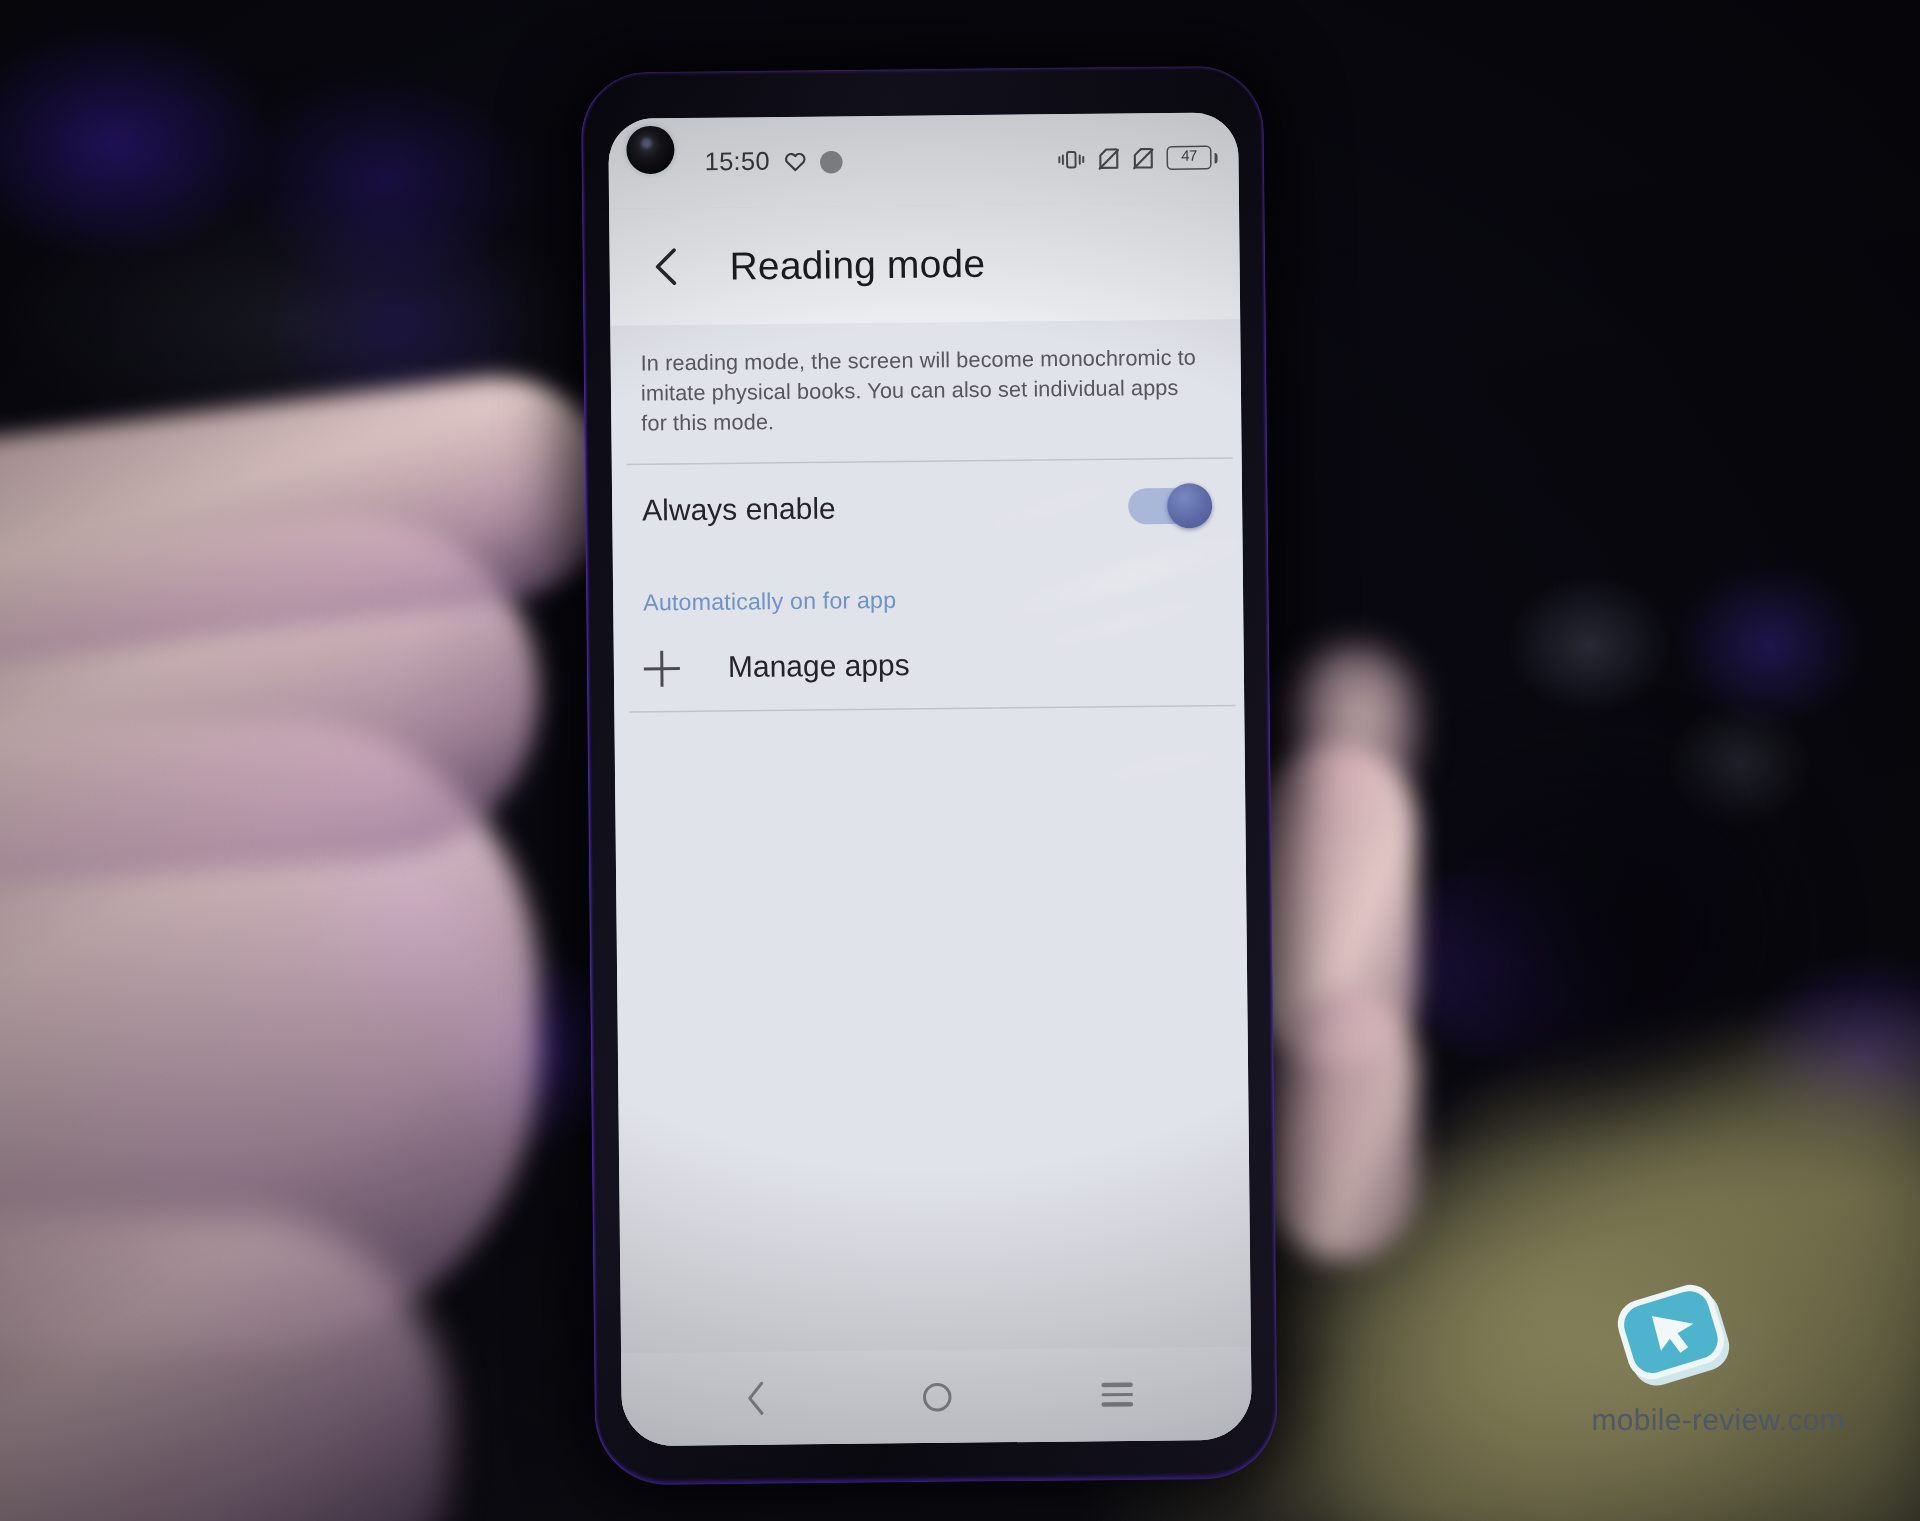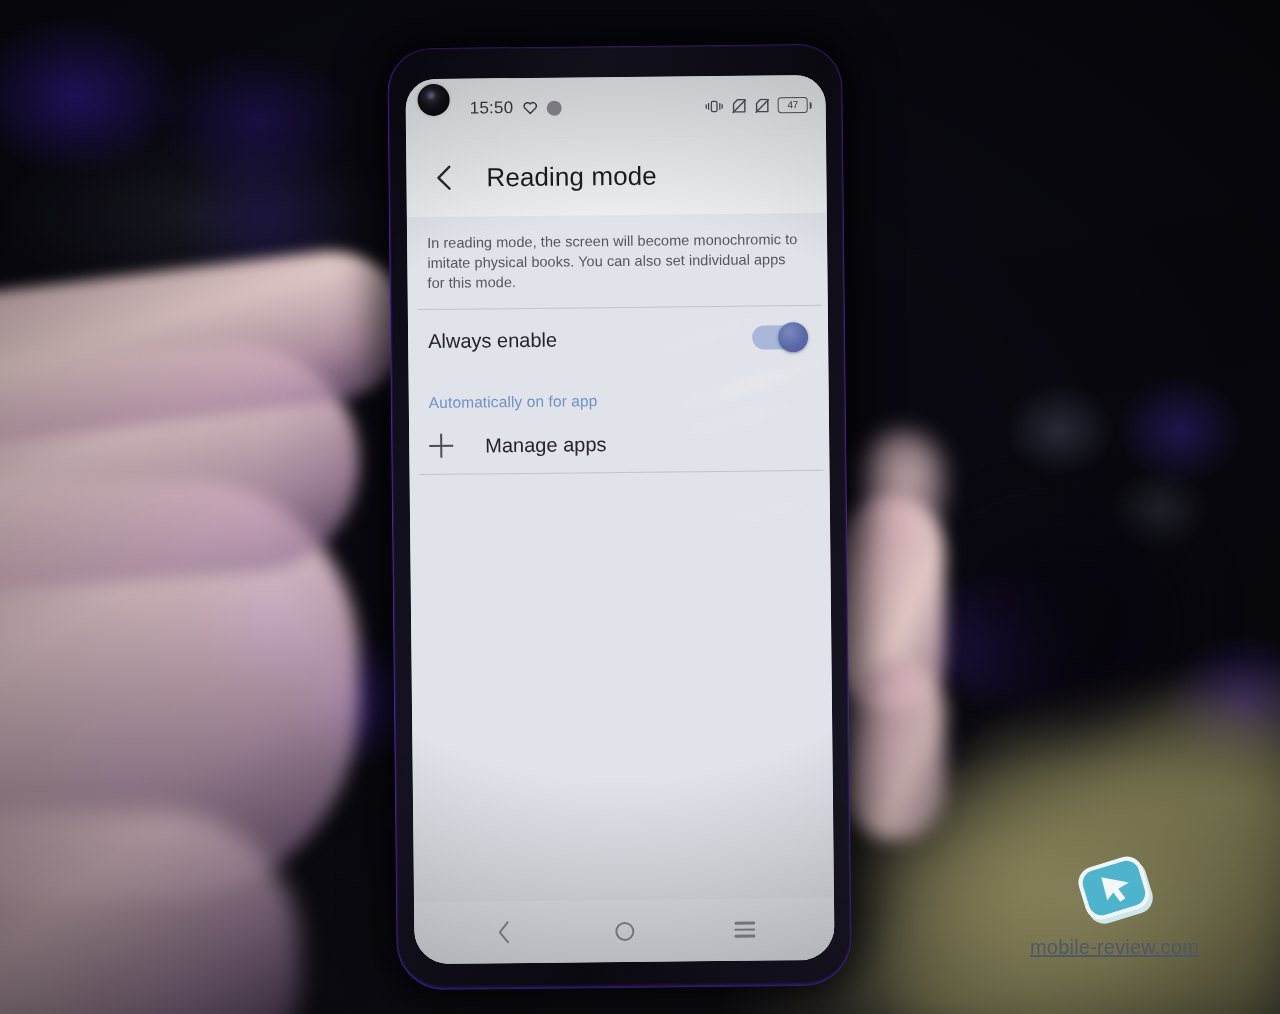--- a/index.html
+++ b/index.html
@@ -270,24 +270,23 @@
   
   #watermark {
     position:absolute; left:1030px; top:852px; width:200px; height:112px;
     z-index:8;
   }
   #wm-logo {
     position:absolute; left:42px; top:0; width:92px; height:78px;
   }
   #wm-text {
     position:absolute; left:0; top:84px; width:200px;
-    text-align:left;
+    text-align:right;
     font-size:20px; color:#4b5668; letter-spacing:0.2px;
     opacity:0.92;
-    text-decoration:underline;
   }
 </style>
 </head>
 <body>
 
 <div id="scene">
   <div id="floor"></div>
   <div id="darkblob"></div>
 </div>
 

